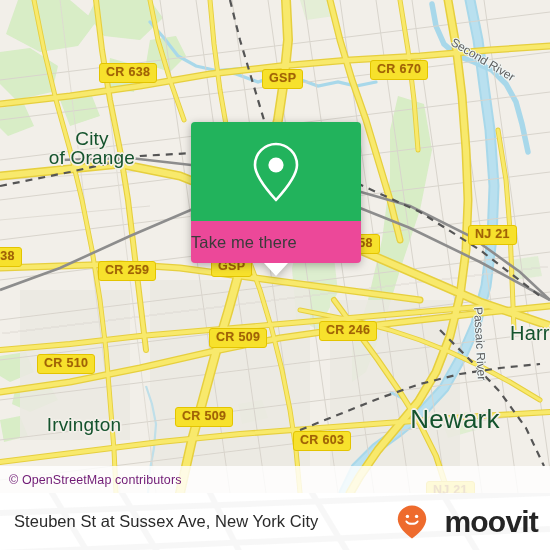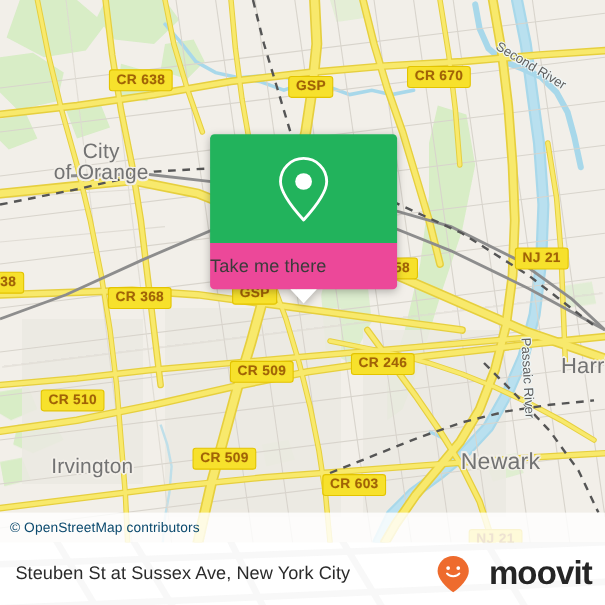--- a/index.html
+++ b/index.html
@@ -24,21 +24,21 @@
     left: 0; top: 0;
     width: 550px; height: 493px;
     background: #f2efe9;
     overflow: hidden;
   }
   #map-svg { position: absolute; left:0; top:0; width:550px; height:493px; display:block; }
 
   
   .place-label {
     position: absolute;
-    color: #737373;
+    color: #14532d;
     font-size: 19px;
     line-height: 19px;
     letter-spacing: .2px;
     white-space: pre;
     text-align: center;
     text-shadow:
       -1.6px 0 #f2efe9, 1.6px 0 #f2efe9, 0 -1.6px #f2efe9, 0 1.6px #f2efe9,
       -1.2px -1.2px #f2efe9, 1.2px -1.2px #f2efe9, -1.2px 1.2px #f2efe9, 1.2px 1.2px #f2efe9;
     pointer-events: none;
   }
@@ -111,21 +111,21 @@
     position: absolute;
     left: 0; top: 466px;
     width: 550px; height: 27px;
     background: rgba(255,255,255,.82);
     display: flex;
     align-items: center;
     padding-left: 9px;
   }
   #attribution-text {
     font-size: 12.5px;
-    color: #0c4a6e;
+    color: #701a75;
     letter-spacing: .1px;
   }
 
   
   #footer {
     position: absolute;
     left: 0; top: 493px;
     width: 550px; height: 57px;
     background: #ffffff;
     overflow: hidden;
@@ -313,32 +313,32 @@
         <path d="M0,186 L70,172 L140,156 L210,152 L280,160 L350,180 L420,212 L480,250 L540,296"></path>
         <path d="M230,0 L240,40 L252,80 L264,120 L276,160"></path>
         <path d="M440,330 L470,360 L500,392 L526,428 L544,466"></path>
         <path d="M300,430 L340,414 L380,398 L420,384 L460,374 L500,368 L540,364"></path>
       </g>
     </svg>
 
     <div class="place-label" style="left:37px; top:129px; width:110px;">City
 of Orange</div>
     <div class="place-label" style="left:24px; top:415px; width:120px;">Irvington</div>
-    <div class="place-label" style="left:410px; top:410px; width:90px; font-size:21px;">Newark</div>
+    <div class="place-label" style="left:410px; top:410px; width:90px; font-size:26px;">Newark</div>
     <div class="place-label" style="left:510px; top:324px; width:90px; text-align:left; font-size:20px;">Harrison</div>
 
     <div class="river-label" style="left:452px; top:34px; transform:rotate(31deg); transform-origin:left center;">Second River</div>
     <div class="river-label" style="left:478px; top:300px; transform:rotate(87deg); transform-origin:left center;">Passaic River</div>
 
     <div class="shield" style="left:99px;  top:63px;">CR 638</div>
     <div class="shield" style="left:262px; top:69px;">GSP</div>
     <div class="shield" style="left:370px; top:60px;">CR 670</div>
     <div class="shield" style="left:468px; top:225px;">NJ 21</div>
     <div class="shield" style="left:-14px; top:247px;">638</div>
-    <div class="shield" style="left:98px;  top:261px;">CR 368</div>
+    <div class="shield" style="left:98px;  top:261px;">CR 259</div>
     <div class="shield" style="left:211px; top:257px;">GSP</div>
     <div class="shield" style="left:344px; top:234px;">658</div>
     <div class="shield" style="left:209px; top:328px;">CR 509</div>
     <div class="shield" style="left:319px; top:321px;">CR 246</div>
     <div class="shield" style="left:37px;  top:354px;">CR 510</div>
     <div class="shield" style="left:175px; top:407px;">CR 509</div>
     <div class="shield" style="left:293px; top:431px;">CR 603</div>
     <div class="shield" style="left:426px; top:481px;">NJ 21</div>
 
     <div id="callout">

